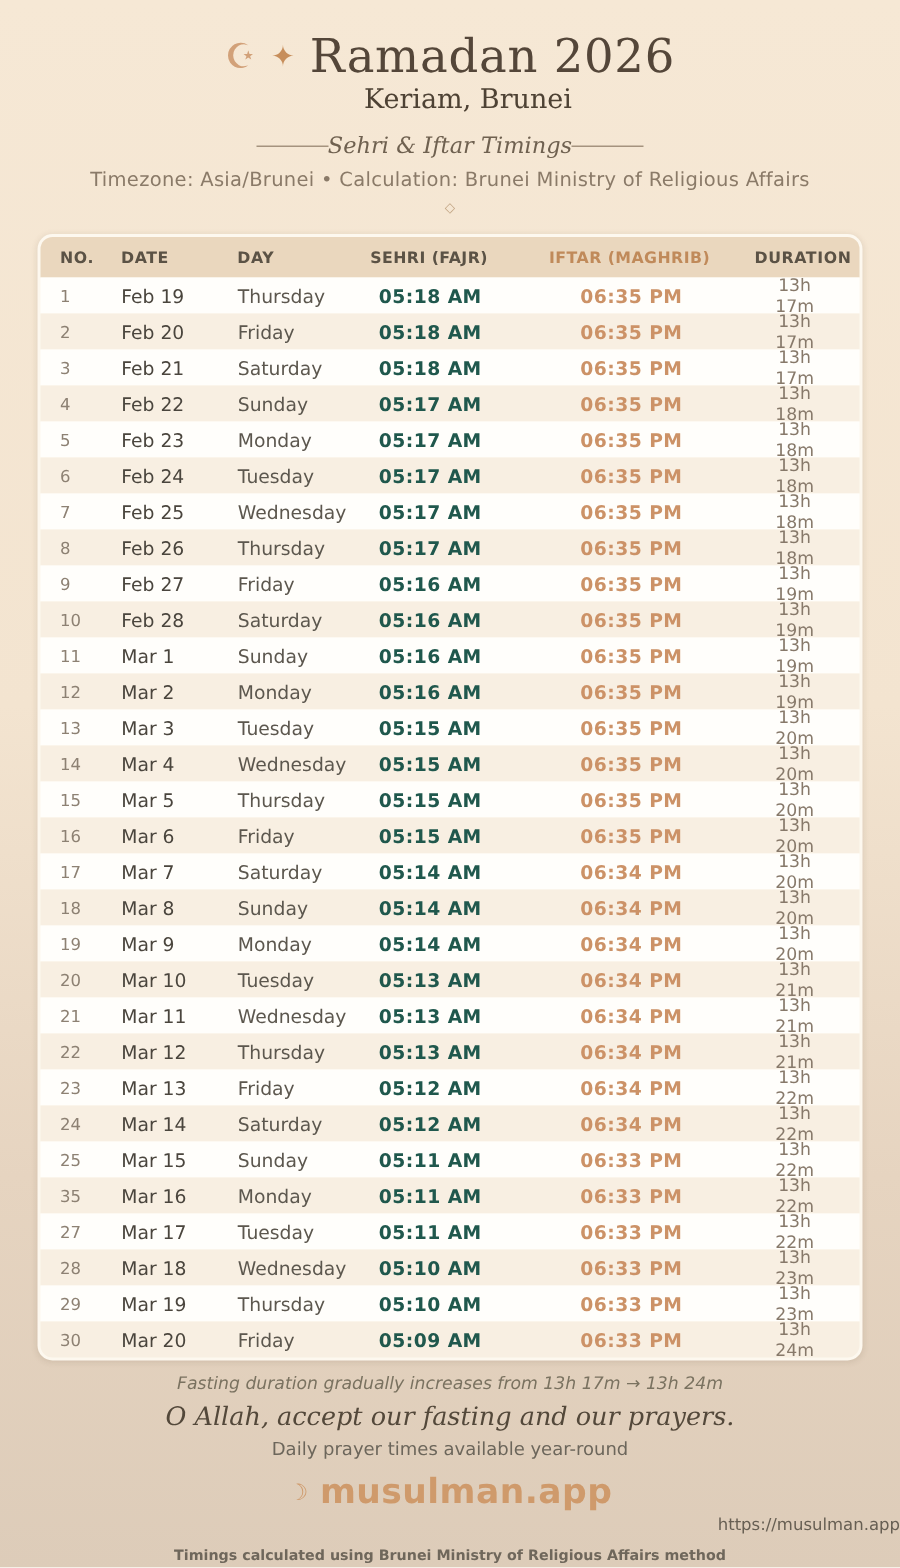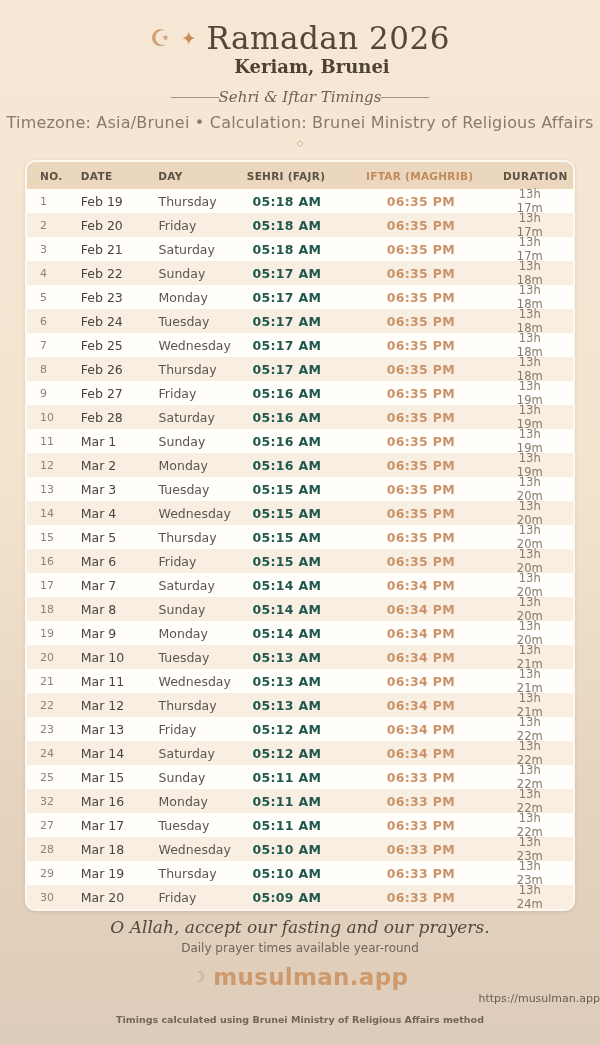--- a/index.html
+++ b/index.html
@@ -14,29 +14,29 @@
   .header { text-align: center; padding-top: 18px; }
   .title-row { display: flex; justify-content: center; align-items: center; gap: 10px; height: 40px; }
   .crescent-icon { font-size: 23px; color: #d2a179; line-height: 1; }
   .sparkle-icon { font-size: 19px; color: #c78e5b; line-height: 1; }
   .page-title {
     font-family: "DejaVu Serif", "Liberation Serif", serif;
     font-size: 31px; font-weight: 400; color: #544639; letter-spacing: 0.5px;
   }
   .location {
     font-family: "DejaVu Serif", "Liberation Serif", serif;
-    font-size: 18px; font-weight: bold; color: #4e4234; margin-top: -2px; padding-left: 24px;
+    font-size: 18px; font-weight: normal; color: #4e4234; margin-top: -2px; padding-left: 24px;
   }
   .divider-row { display: flex; justify-content: center; align-items: center; margin-top: 11px; }
   .divider-line { width: 48px; height: 1px; background: #a5937e; }
   .section-title {
     font-family: "DejaVu Serif", "Liberation Serif", serif;
     font-style: italic; font-size: 15px; color: #6f6150;
   }
-  .meta-note { margin-top: 7px; font-size: 16px; color: #8a7a68; letter-spacing: 0.2px; }
+  .meta-note { margin-top: 7px; font-size: 13px; color: #8a7a68; letter-spacing: 0.2px; }
   .diamond-ornament { margin-top: 6px; font-size: 9px; color: #c2a584; }
   
   .table-card {
     width: 550px; margin: 12px auto 0; background: #fdf8ef;
     border-radius: 10px; padding: 2px;
     box-shadow: 0 1px 4px rgba(90, 70, 50, 0.14);
   }
   .thead {
     display: flex; align-items: center; height: 27px;
     background: #ead7be; border-radius: 8px 8px 0 0;
@@ -321,21 +321,21 @@
     <div class="trow">
       <span class="c-no">25</span>
       <span class="c-date">Mar 15</span>
       <span class="c-day">Sunday</span>
       <span class="c-sehri">05:11 AM</span>
       <span class="c-iftar">06:33 PM</span>
       <span class="c-duration">13h 22m</span>
     </div>
 
     <div class="trow alt">
-      <span class="c-no">32</span>
+      <span class="c-no">35</span>
       <span class="c-date">Mar 16</span>
       <span class="c-day">Monday</span>
       <span class="c-sehri">05:11 AM</span>
       <span class="c-iftar">06:33 PM</span>
       <span class="c-duration">13h 22m</span>
     </div>
 
     <div class="trow">
       <span class="c-no">27</span>
       <span class="c-date">Mar 17</span>
@@ -368,20 +368,21 @@
       <span class="c-date">Mar 20</span>
       <span class="c-day">Friday</span>
       <span class="c-sehri">05:09 AM</span>
       <span class="c-iftar">06:33 PM</span>
       <span class="c-duration">13h 24m</span>
     </div>
   </div>
   </div>
 
   <div class="footer">
+    <div class="fasting-note">Fasting duration gradually increases from 13h 17m → 13h 24m</div>
     <div class="dua">O Allah, accept our fasting and our prayers.</div>
     <div class="availability">Daily prayer times available year-round</div>
     <a class="brand-row" href="#">
       <span class="brand-crescent">☾</span>
       <span class="brand-name">musulman.app</span>
     </a>
     <div class="brand-url">https://musulman.app</div>
     <div class="method-note">Timings calculated using Brunei Ministry of Religious Affairs method</div>
   </div>
 

